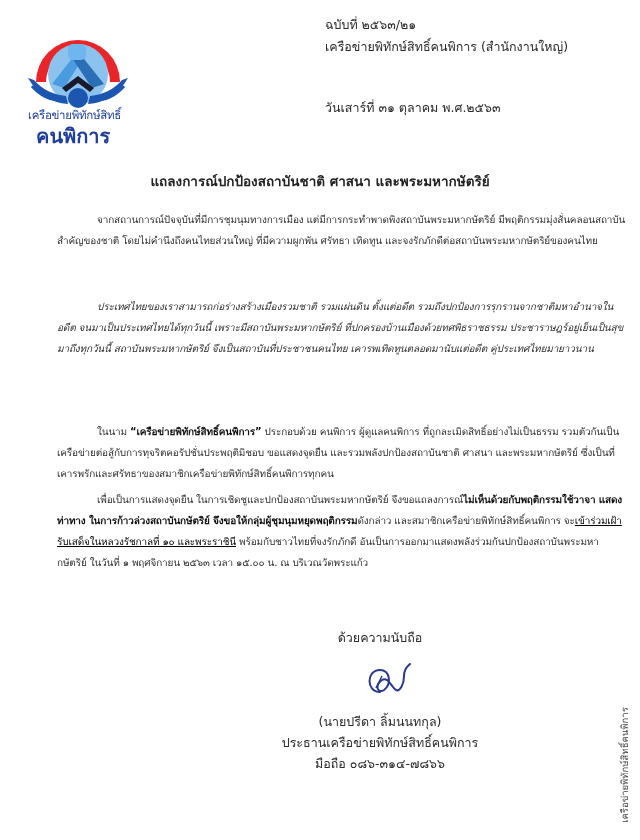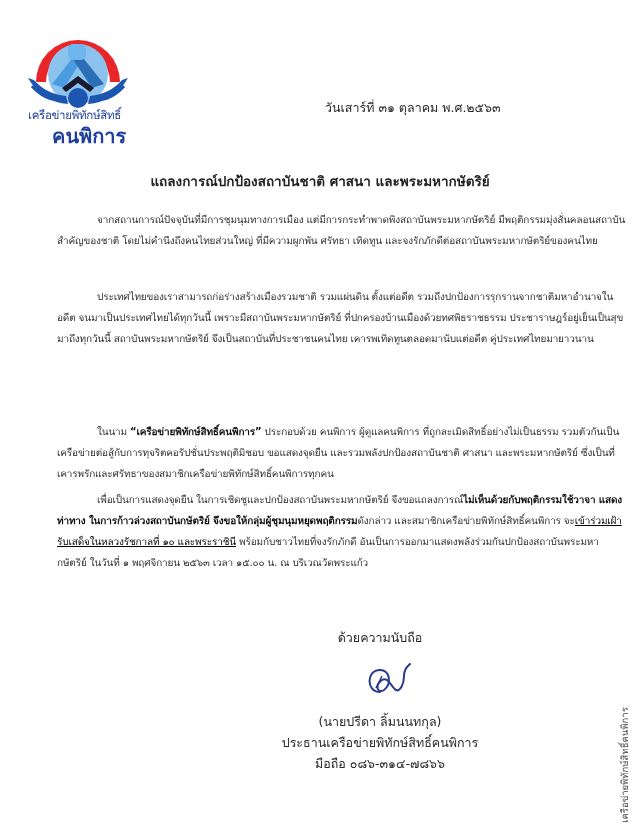--- a/index.html
+++ b/index.html
@@ -1,29 +1,29 @@
 <!DOCTYPE html>
 <html><head>
   <meta charset="utf-8">
   <style>
     * { margin: 0; padding: 0; box-sizing: border-box; }
     html, body { width: 640px; height: 840px; background: #ffffff; overflow: hidden; }
     body { position: relative; font-family: "DejaVu Sans", "Liberation Sans", sans-serif; color: #222; }
     .logo { position: absolute; left: 22px; top: 22px; width: 112px; height: 120px; }
     .logo svg { display: block; }
     .logo-line1 { position: absolute; left: 28px; top: 106px; width: 120px; font-size: 11.5px; font-weight: normal; color: #1f3f9a; white-space: nowrap; letter-spacing: -0.3px; }
-    .logo-line2 { position: absolute; left: 36px; top: 120px; width: 110px; font-size: 20px; font-weight: bold; color: #1f3f9a; white-space: nowrap; margin-left: 16px; }
+    .logo-line2 { position: absolute; left: 36px; top: 120px; width: 110px; font-size: 20px; font-weight: bold; color: #1f3f9a; white-space: nowrap; }
     .header-info { position: absolute; left: 325px; top: 14px; font-size: 12.5px; line-height: 22px; color: #2a2a2a; }
     .header-info .addr { font-size: 11px; letter-spacing: 0.2px; }
     .date { position: absolute; left: 325px; top: 98px; font-size: 12.5px; color: #2a2a2a; }
     .title { position: absolute; left: 0; right: 0; top: 170px; text-align: center; font-size: 13.5px; font-weight: bold; color: #222; }
     .body-text { position: absolute; left: 57px; width: 570px; font-size: 10px; line-height: 21px; color: #2e2e2e; letter-spacing: -0.15px; }
     .body-text .indent { display: inline-block; width: 40px; }
     .p1 { top: 209px; }
-    .p2 { top: 286px; }
+    .p2 { top: 296px; font-style: italic; }
     .p3 { top: 389px; margin-top: 32px; }
     .p4 { top: 489px; }
     .b { font-weight: bold; color: #111; }
     .u { text-decoration: underline; font-weight: normal; color: #000000; }
     .closing { position: absolute; left: 0; width: 640px; text-align: center; font-size: 12.5px; color: #2a2a2a; }
     .closing-word { top: 628px; left: 60px; }
     .signature { position: absolute; left: 362px; top: 662px; width: 60px; height: 40px; }
     .sig-name { top: 712px; left: 60px; }
     .sig-title { top: 733px; left: 60px; }
     .sig-phone { top: 754px; left: 60px; }
@@ -50,20 +50,22 @@
     <rect x="46" y="22" width="18" height="16" rx="5" fill="#6fb6ee"></rect>
 
     <path d="M40 66 L56 54 L72 66 L68 70 L56 61 L44 70 Z" fill="#1a1a2e"></path>
     <circle cx="56" cy="76" r="10" fill="#1d56b0"></circle>
   </svg>
 </div>
 <div class="logo-line1">เครือข่ายพิทักษ์สิทธิ์</div>
 <div class="logo-line2">คนพิการ</div>
 
 <div class="header-info">
+  <div>ฉบับที่ ๒๕๖๓/๒๑</div>
+  <div>เครือข่ายพิทักษ์สิทธิ์คนพิการ (สำนักงานใหญ่)</div>
 </div>
 <div class="date">วันเสาร์ที่ ๓๑ ตุลาคม พ.ศ.๒๕๖๓</div>
 
 <div class="title">แถลงการณ์ปกป้องสถาบันชาติ ศาสนา และพระมหากษัตริย์</div>
 
 <div class="body-text p1">
   <span class="indent"></span><span>จากสถานการณ์ปัจจุบันที่มีการชุมนุมทางการเมือง แต่มีการกระทำพาดพิงสถาบันพระมหากษัตริย์  มีพฤติกรรมมุ่งสั่นคลอนสถาบันสำคัญของชาติ โดยไม่คำนึงถึงคนไทยส่วนใหญ่ ที่มีความผูกพัน ศรัทธา เทิดทูน และจงรักภักดีต่อสถาบันพระมหากษัตริย์ของคนไทย</span>
 </div>
 
 <div class="body-text p2">

